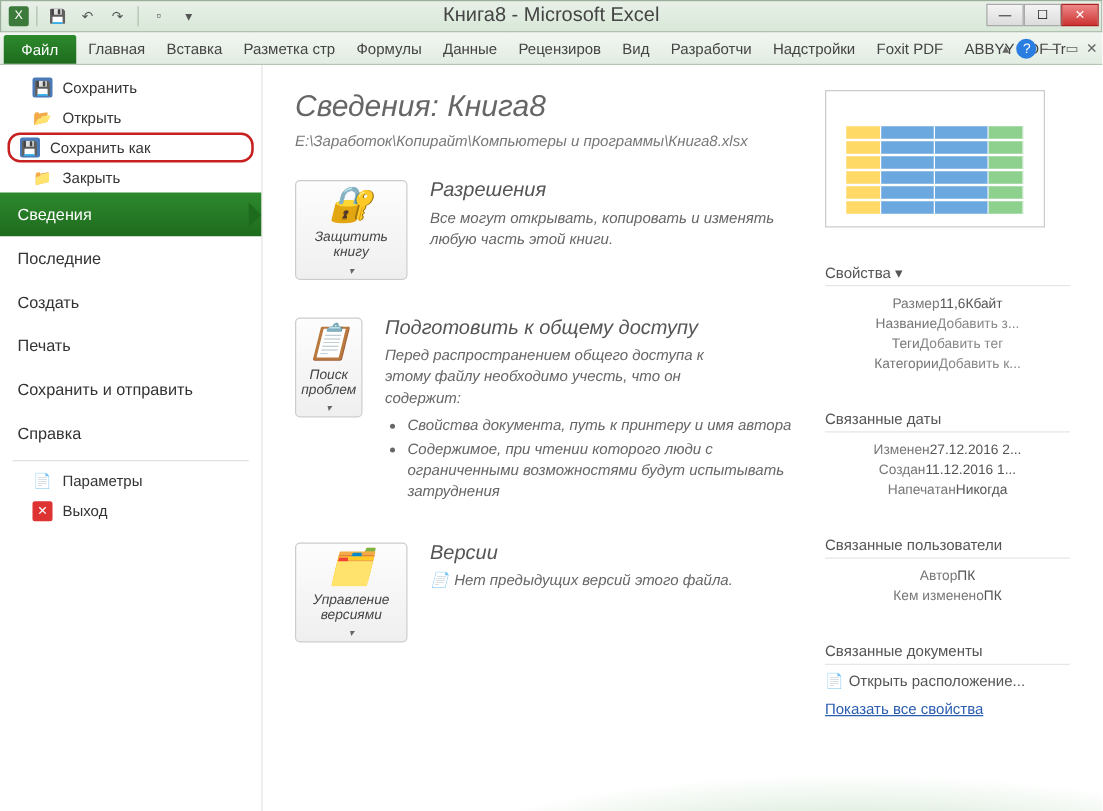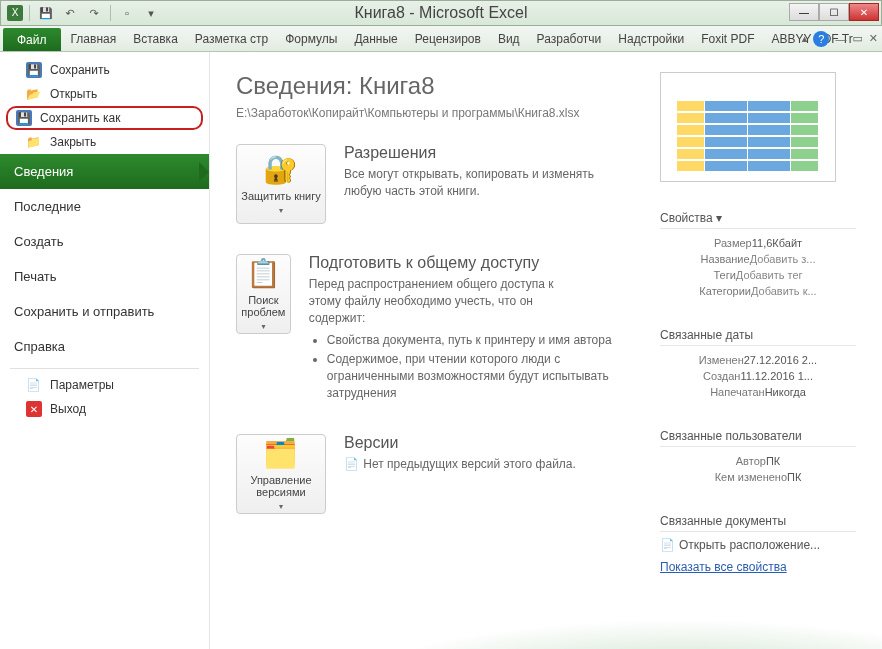--- a/index.html
+++ b/index.html
@@ -37,21 +37,21 @@
 .icon-save { background: #4a7ab8; border-radius: 2px; } 
 .icon-save::before { content: "💾"; font-size: 11px; filter: grayscale(0); }
 .icon-open::before { content: "📂"; font-size: 12px; }
 .icon-close::before { content: "📁"; font-size: 12px; }
 .icon-params::before { content: "📄"; font-size: 12px; }
 .icon-exit { background: #d33; border-radius: 2px; color: #fff; }
 .icon-exit::before { content: "✕"; font-size: 10px; }
 
 
 .bs-content { flex: 1; padding: 20px 26px; display: flex; gap: 10px; overflow: hidden; }
-.bs-main { flex: 1; }
+.bs-main { flex: 1; font-style: italic; }
 .bs-main h1 { font-size: 24px; font-weight: normal; color: #666; margin-bottom: 6px; }
 .bs-main .path { font-size: 12px; color: #777; margin-bottom: 24px; }
 .section { display: flex; gap: 18px; margin-bottom: 30px; }
 .big-btn { width: 90px; height: 80px; border: 1px solid #ccc; border-radius: 4px; background: linear-gradient(#fdfdfd,#efefef); display: flex; flex-direction: column; align-items: center; justify-content: center; font-size: 11px; color: #444; text-align: center; gap: 4px; padding: 4px; }
 .big-btn .drop { font-size: 8px; color: #666; }
 .big-icon { font-size: 28px; }
 .section-text .st-title { font-size: 16px; color: #555; margin-bottom: 4px; }
 .section-text .st-desc { font-size: 12px; color: #666; line-height: 1.4; max-width: 280px; }
 .section-text ul { margin-top: 6px; margin-left: 18px; }
 .section-text ul li { font-size: 12px; color: #666; line-height: 1.4; margin-bottom: 2px; }

